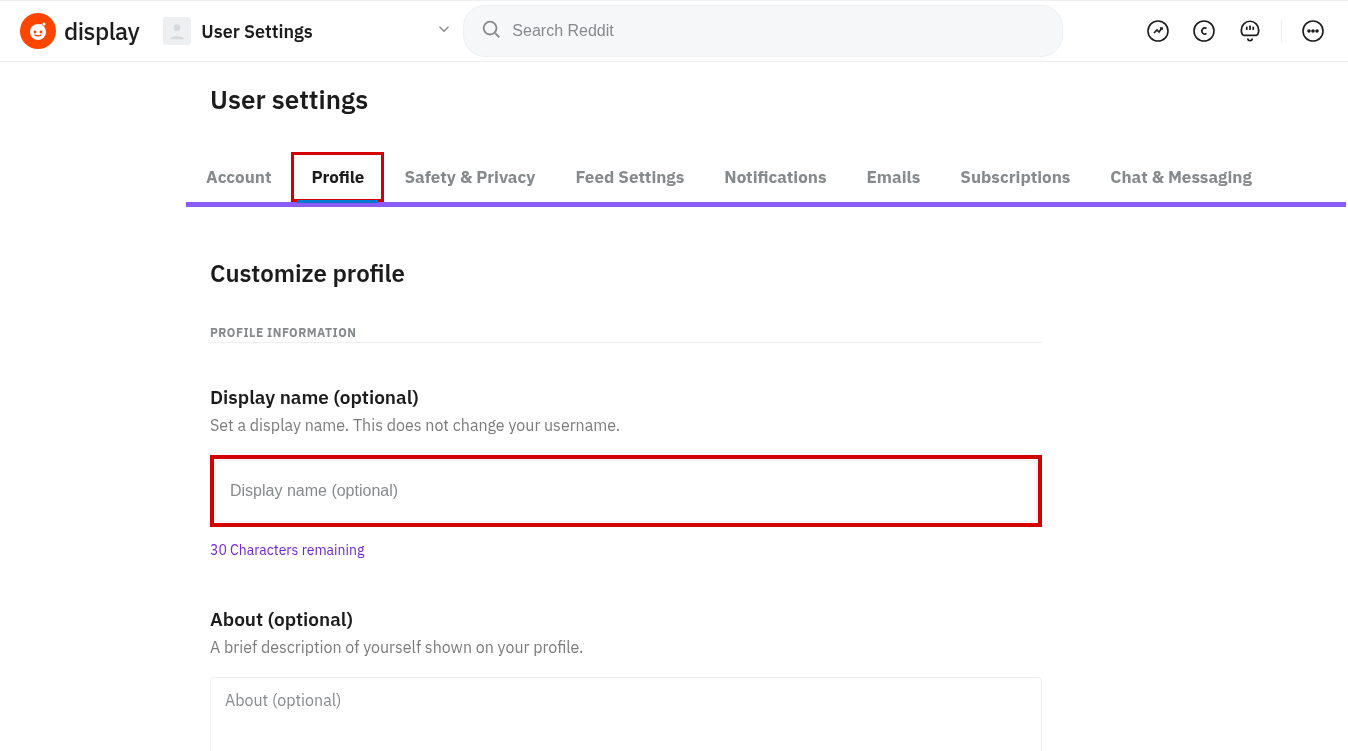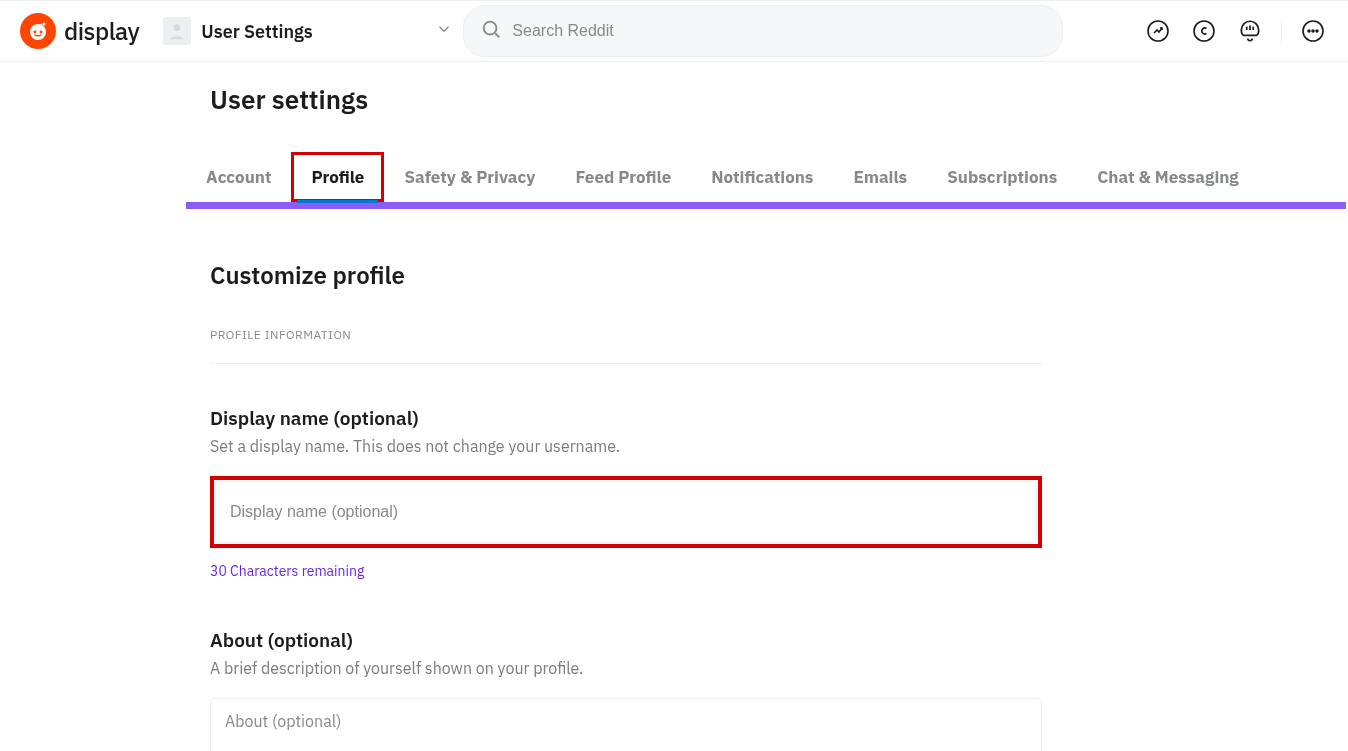--- a/index.html
+++ b/index.html
@@ -89,21 +89,21 @@
   }
   .page-title {
     font-size: 26px;
     font-weight: 600;
     color:#1c1c1c;
     margin-bottom: 36px;
     padding-left: 24px;
   }
   .tabs {
     display:flex;
-    border-bottom: 7px solid #8b5cf6;
+    border-bottom: 5px solid #8b5cf6;
   }
   .tab {
     padding: 14px 20px;
     font-size: 17px;
     font-weight: 700;
     color:#878a8c;
     cursor:pointer;
     white-space:nowrap;
     position:relative;
   }
@@ -125,25 +125,25 @@
     padding: 50px 24px 0 24px;
     max-width: 880px;
   }
   .section-heading {
     font-size: 24px;
     font-weight:600;
     margin-bottom: 36px;
   }
   .subhead {
     font-size: 12px;
-    font-weight:400;
+    font-weight:700;
     letter-spacing: 0.5px;
     color:#878a8c;
     text-transform: uppercase;
-    padding-bottom: 21px;
+    padding-bottom: 2px;
     border-bottom:1px solid #edeff1;
     margin-bottom: 42px;
   }
   .field-title {
     font-size: 19px;
     font-weight:600;
     margin-bottom:6px;
   }
   .field-help {
     font-size: 16px;
@@ -266,21 +266,21 @@
   </div>
 </div>
 
 <div class="page">
   <h1 class="page-title">User settings</h1>
 
   <div class="tabs">
     <div class="tab">Account</div>
     <div class="tab active highlight">Profile</div>
     <div class="tab">Safety &amp; Privacy</div>
-    <div class="tab">Feed Profile</div>
+    <div class="tab">Feed Settings</div>
     <div class="tab">Notifications</div>
     <div class="tab">Emails</div>
     <div class="tab">Subscriptions</div>
     <div class="tab">Chat &amp; Messaging</div>
   </div>
 
   <div class="content">
     <h2 class="section-heading">Customize profile</h2>
     <div class="subhead">PROFILE INFORMATION</div>
 

